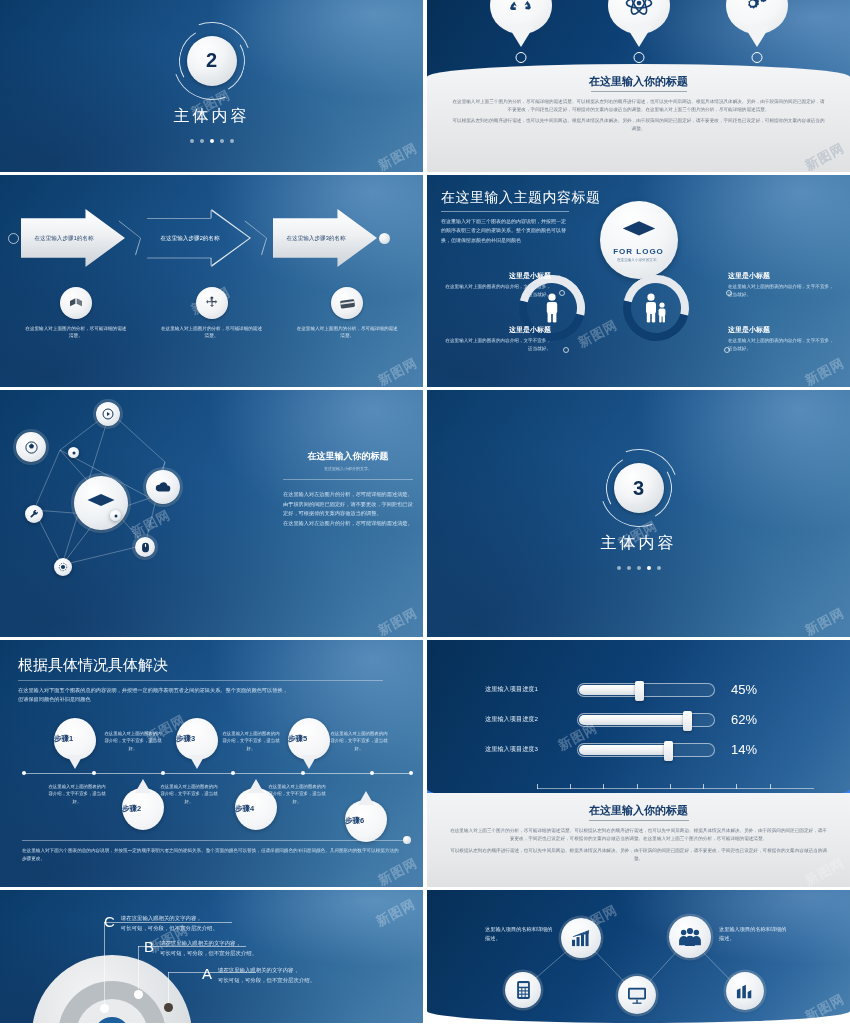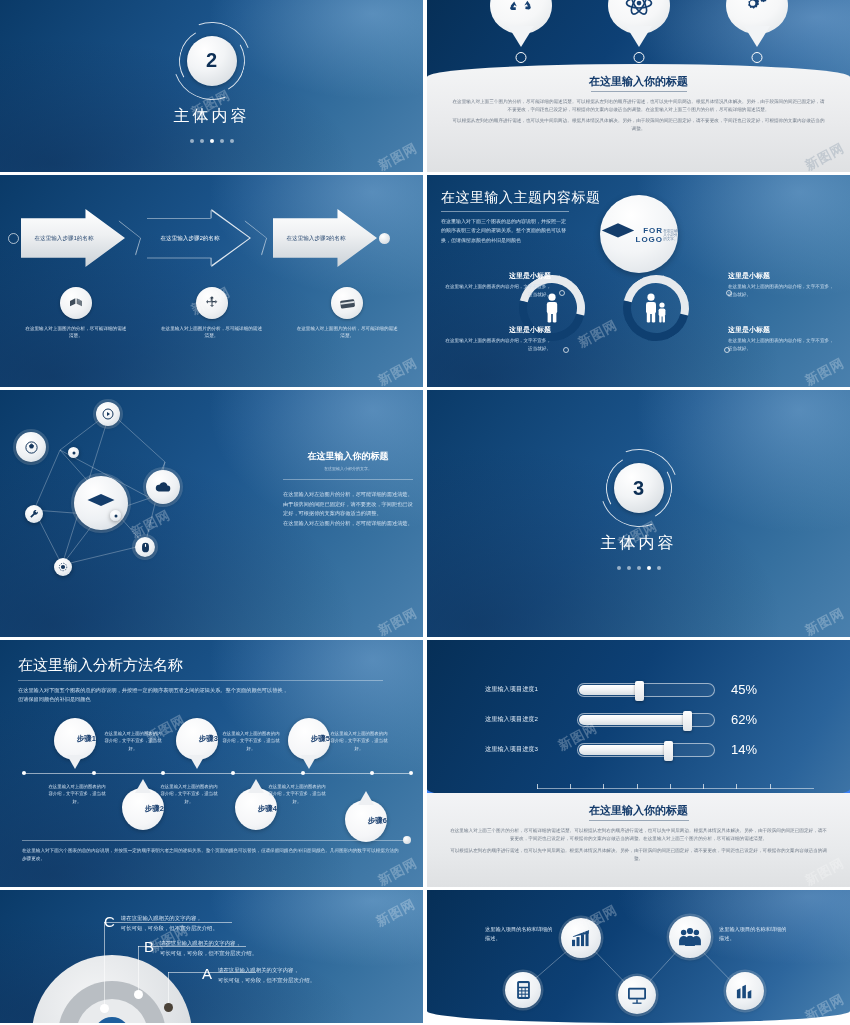--- a/index.html
+++ b/index.html
@@ -126,26 +126,25 @@
     display:flex; align-items:center; justify-content:center;
     box-shadow:0 1px 3px rgba(0,0,0,.3);
   }
   .iconcap{ margin-top:6px; width:104px; text-align:center; color:#dbe6f2; font-size:4.6px; line-height:1.6; }
 
   
   .t4-title{ position:absolute; left:14px; top:14px; color:#fff; font-size:14px; letter-spacing:.5px; }
   .t4-rule{ position:absolute; left:14px; top:36px; width:128px; height:1px; background:rgba(255,255,255,.45); }
   .t4-body{ position:absolute; left:14px; top:42px; width:128px; color:#cfe0f0; font-size:5px; line-height:1.85; }
   .logo-circ{
-    position:absolute; left:50%; transform:translateX(-50%); top:20px;
+    position:absolute; left:50%; transform:translateX(-50%); top:26px;
     width:78px; height:78px; border-radius:50%;
     background:radial-gradient(circle at 40% 26%,#ffffff 0%,#f3f5f7 50%,#d9dee3 100%);
-    display:flex; flex-direction:row; align-items:center; justify-content:center;
+    display:flex; flex-direction:column; align-items:center; justify-content:center;
     box-shadow:0 2px 6px rgba(0,0,0,.25);
-    text-align:right;
   }
   .logo-label{ color:#1d4f86; font-size:8px; font-weight:700; letter-spacing:1px; margin-top:2px; }
   .logo-sub{ color:#5c7a9b; font-size:3.6px; margin-top:2px; }
   .donut{
     position:absolute; width:66px; height:66px; border-radius:50%;
     display:flex; align-items:center; justify-content:center;
   }
   .donut .ringo{
     position:absolute; inset:0; border-radius:50%;
     border:8px solid #e6eaee; border-bottom-color:#0f3f70; border-left-color:#0f3f70;
@@ -182,21 +181,21 @@
 
   
   .t7-title{ position:absolute; left:18px; top:16px; color:#fff; font-size:15px; }
   .t7-rule{ position:absolute; left:18px; top:40px; right:40px; height:1px; background:rgba(255,255,255,.35); }
   .t7-body{ position:absolute; left:18px; top:46px; width:270px; color:#cfe0f0; font-size:5.2px; line-height:1.7; }
   .axis{ position:absolute; left:22px; right:14px; top:133px; height:1px; background:rgba(255,255,255,.55); }
   .axis i{ position:absolute; top:-2px; width:4px; height:4px; border-radius:50%; background:#fff; }
   .droplet{
     position:absolute; width:42px; height:42px;
     background:radial-gradient(circle at 40% 32%,#ffffff 0%,#f5f6f8 60%,#e2e6ea 100%);
-    display:flex; align-items:center; justify-content:flex-end;
+    display:flex; align-items:center; justify-content:flex-start;
     color:#1b4070; font-size:7.5px; font-weight:700;
     box-shadow:0 1px 4px rgba(0,0,0,.28);
   }
   .droplet.down{ border-radius:50% 50% 50% 50%/55% 55% 45% 45%; }
   .droplet.down:after{
     content:""; position:absolute; bottom:-9px; left:50%; transform:translateX(-50%);
     border-left:8px solid transparent; border-right:8px solid transparent; border-top:14px solid #eef0f3;
   }
   .droplet.up{ border-radius:50% 50% 50% 50%/45% 45% 55% 55%; }
   .droplet.up:after{
@@ -541,21 +540,21 @@
         <i></i>
         <i class="on"></i>
         <i></i>
       </div>
     </div>
     <div class="wm a">新图网</div>
     <div class="wm b">新图网</div>
   </div>
 
   <div class="slide bg-blue">
-    <div class="t7-title">在这里输入分析方法名称</div>
+    <div class="t7-title">根据具体情况具体解决</div>
     <div class="t7-rule"></div>
     <div class="t7-body">在这里输入对下面五个图表的总的内容说明，并按照一定的顺序表明五者之间的逻辑关系。整个页面的颜色可以替换，但请保留同颜色的补旧是同颜色</div>
 
     <div class="axis">
       <i style="left:0"></i>
         <i style="left:18%"></i>
         <i style="left:36%"></i>
       <i style="left:54%"></i>
         <i style="left:72%"></i>
         <i style="left:90%"></i>

